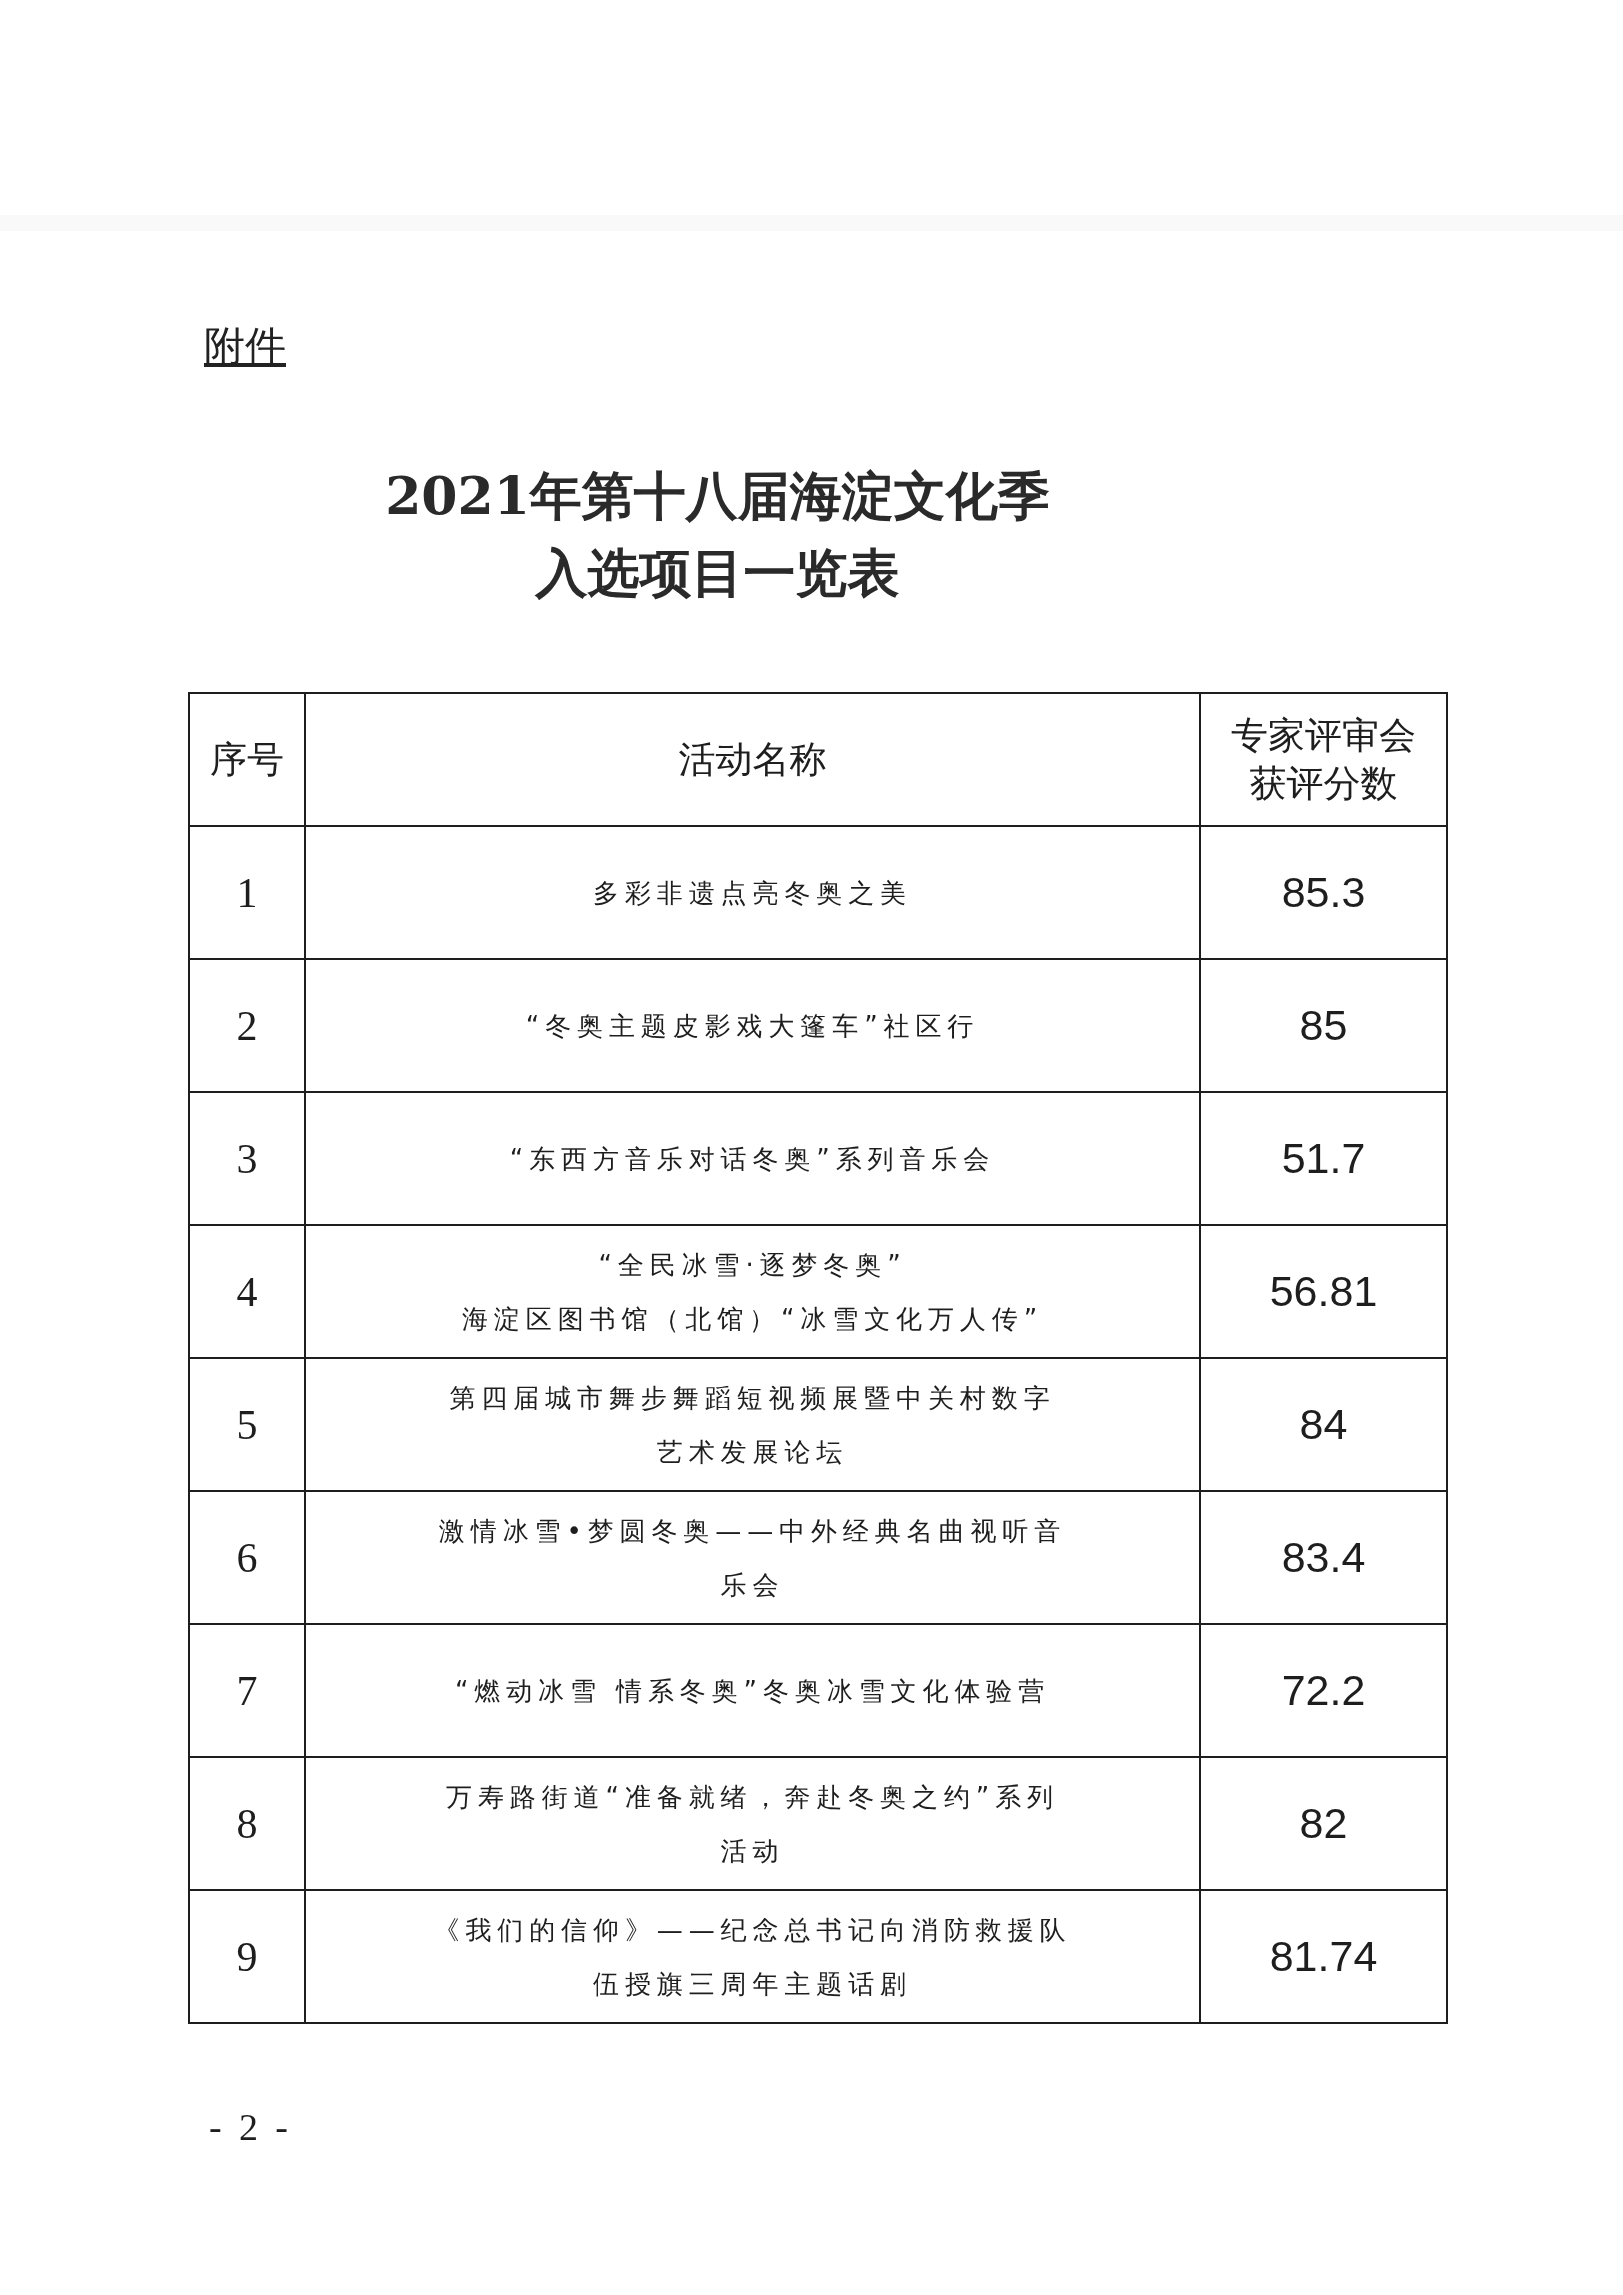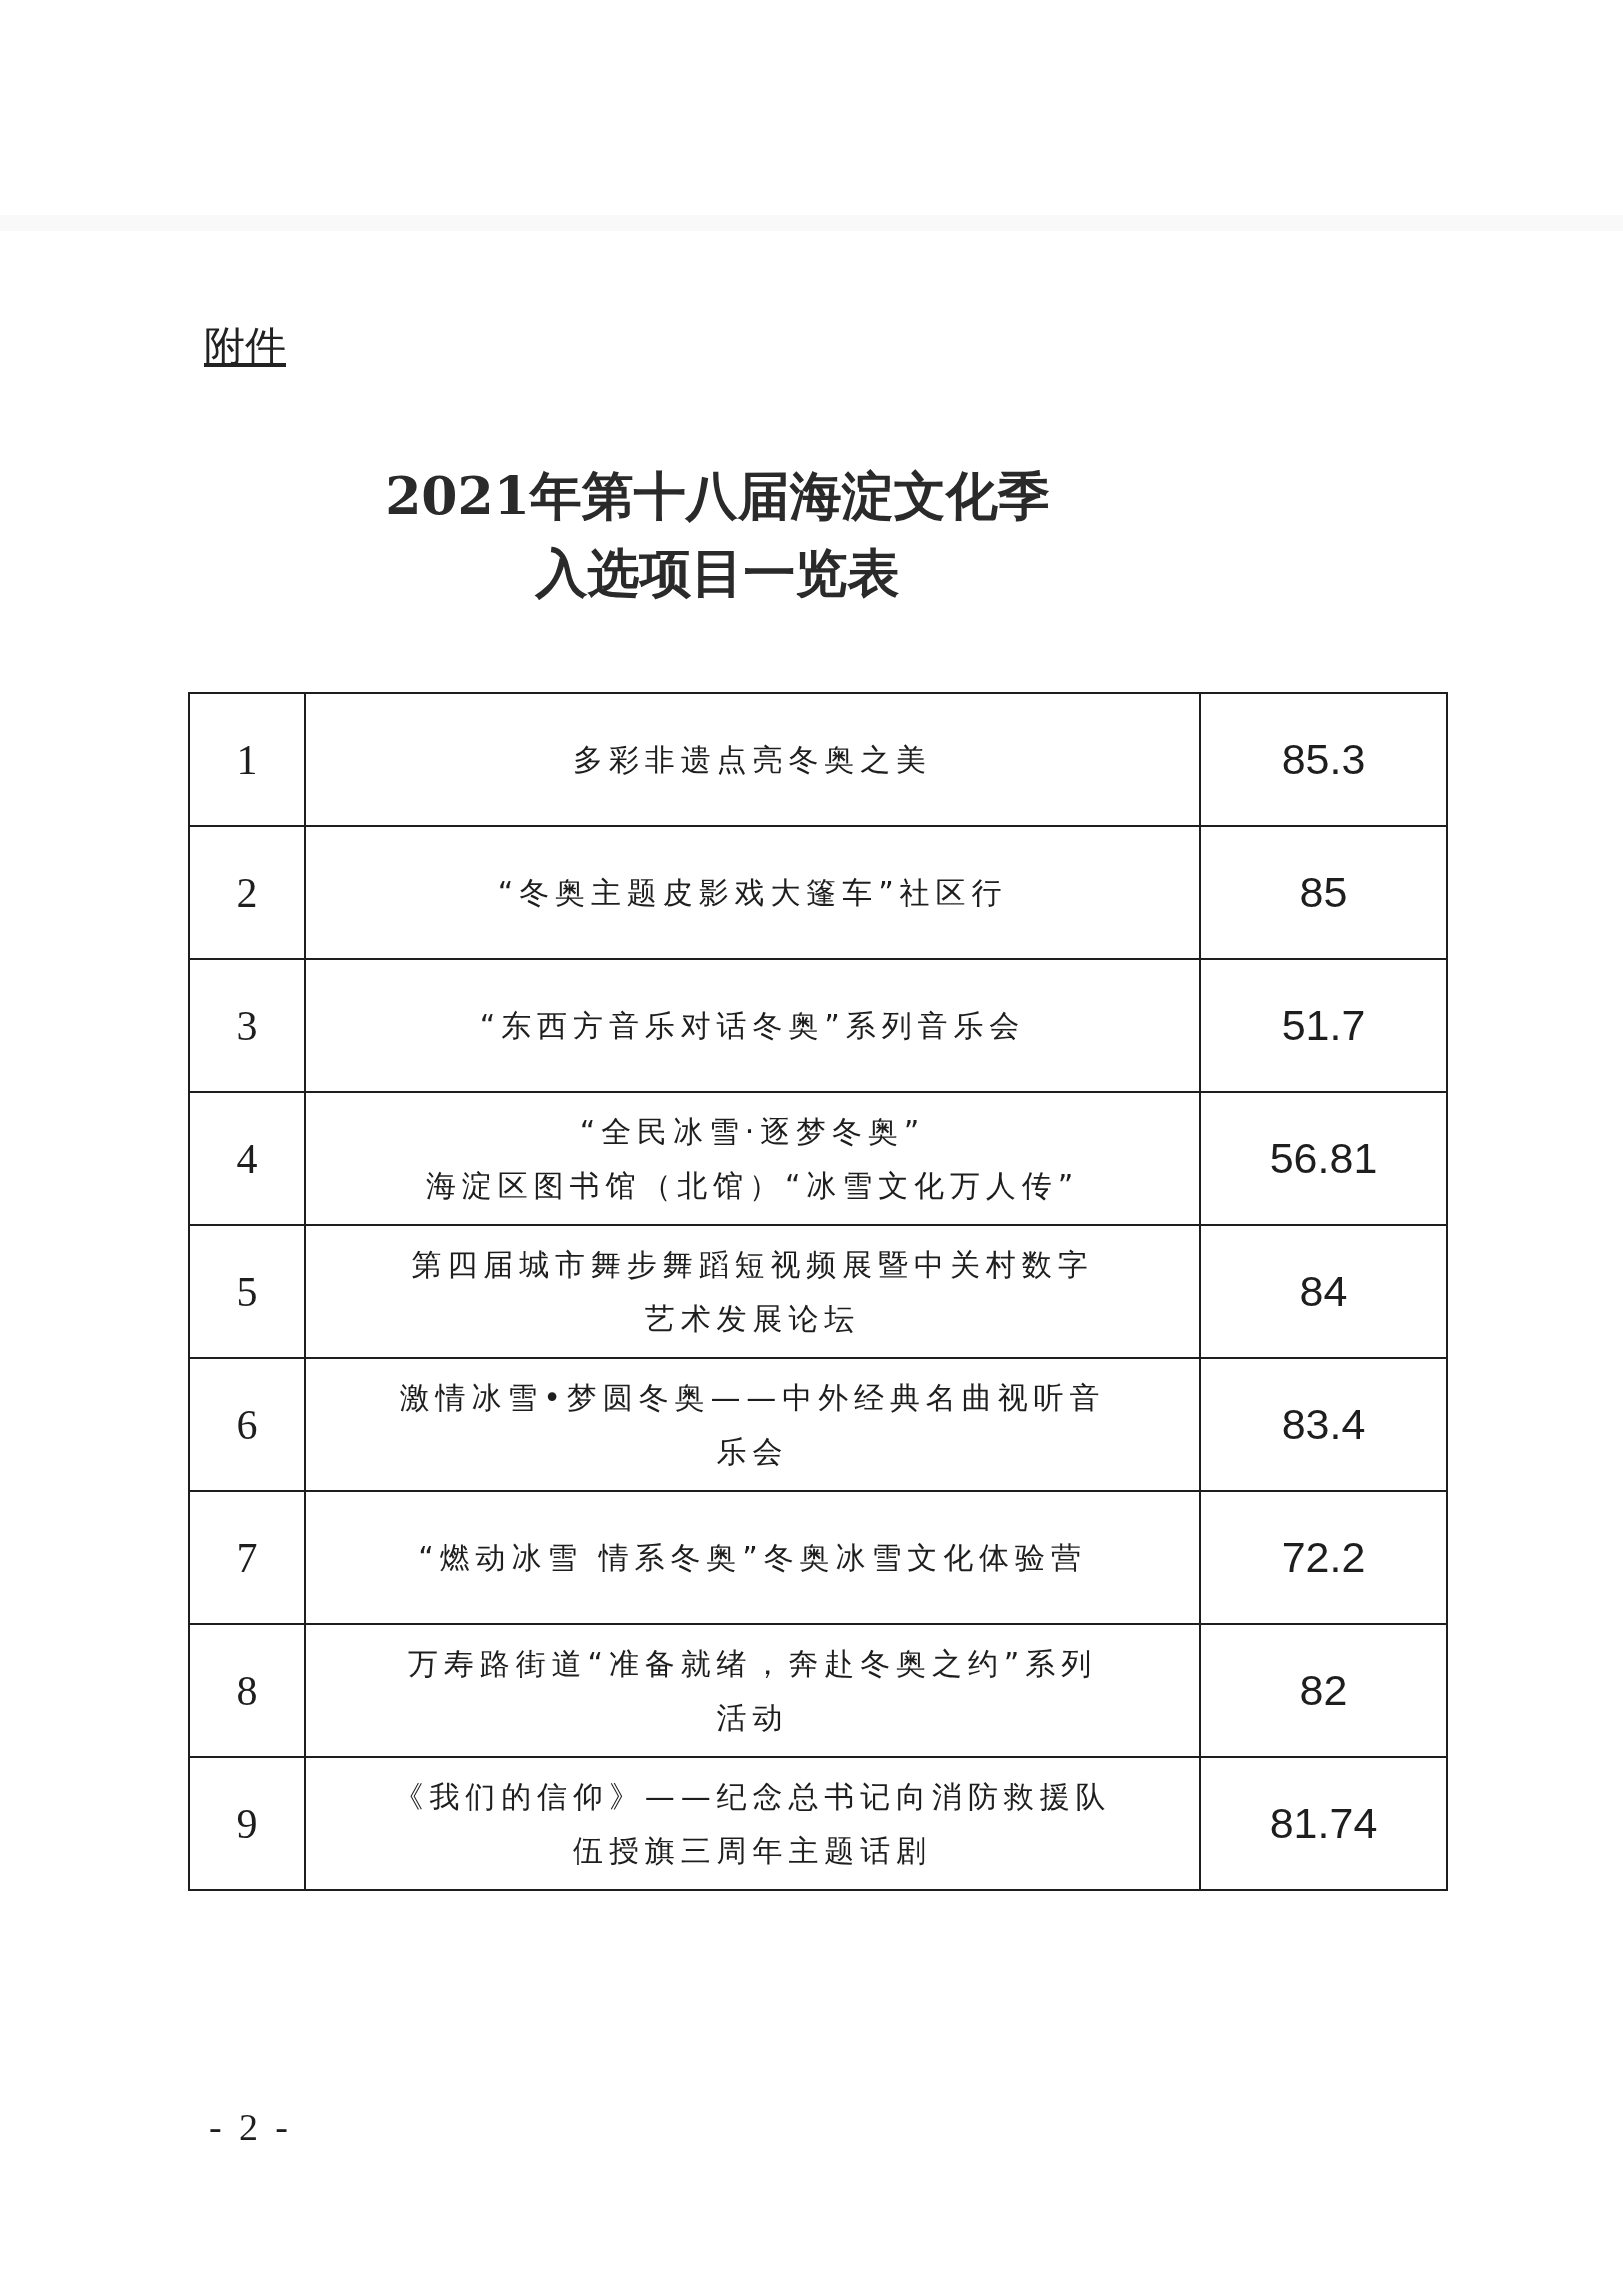--- a/index.html
+++ b/index.html
@@ -37,21 +37,21 @@
   col.c-score { width: 247px; }
   tr.head-row { height: 133px; }
   tr.data-row { height: 133px; }
   .th-text { font-size: 37px; line-height: 48px; color: #1e1e1e; }
   .th-text.narrow { display: inline-block; width: 196px; }
   .no-cell {
     font-family: "Liberation Serif", "DejaVu Serif", serif;
     font-size: 42px; color: #1e1e1e;
   }
   .name-cell {
-    font-size: 30px; line-height: 54px; letter-spacing: 5.9px; color: #1e1e1e;
+    font-size: 26px; line-height: 54px; letter-spacing: 5.9px; color: #1e1e1e;
     padding: 0 7px !important;
   }
   .name-line { display: block; white-space: nowrap; }
   .score-cell {
     font-family: Liberation Sans, sans-serif;
     font-size: 43px; color: #1e1e1e;
   }
   .page-number {
     position: absolute; left: 209px; top: 2104px;
     font-family: "Liberation Serif", "DejaVu Serif", serif;
@@ -68,20 +68,28 @@
 <div class="doc-title l1">2021年第十八届海淀文化季</div>
 <div class="doc-title l2">入选项目一览表</div>
 
 <table class="score-table">
   <colgroup>
     <col class="c-no">
       <col class="c-name">
       <col class="c-score">
   </colgroup>
   <tbody>
+      <tr class="head-row">
+    <th><span class="th-text">序号</span></th>
+    <th><span class="th-text">活动名称</span></th>
+    <th>
+      <span class="th-text narrow">专家评审会</span><br>
+      <span class="th-text narrow">获评分数</span>
+    </th>
+  </tr>
 
   <tr class="data-row">
     <td class="no-cell">1</td>
     <td class="name-cell">
           <span class="name-line">多彩非遗点亮冬奥之美</span>
         </td>
     <td class="score-cell">85.3</td>
   </tr>
   <tr class="data-row">
     <td class="no-cell">2</td>

